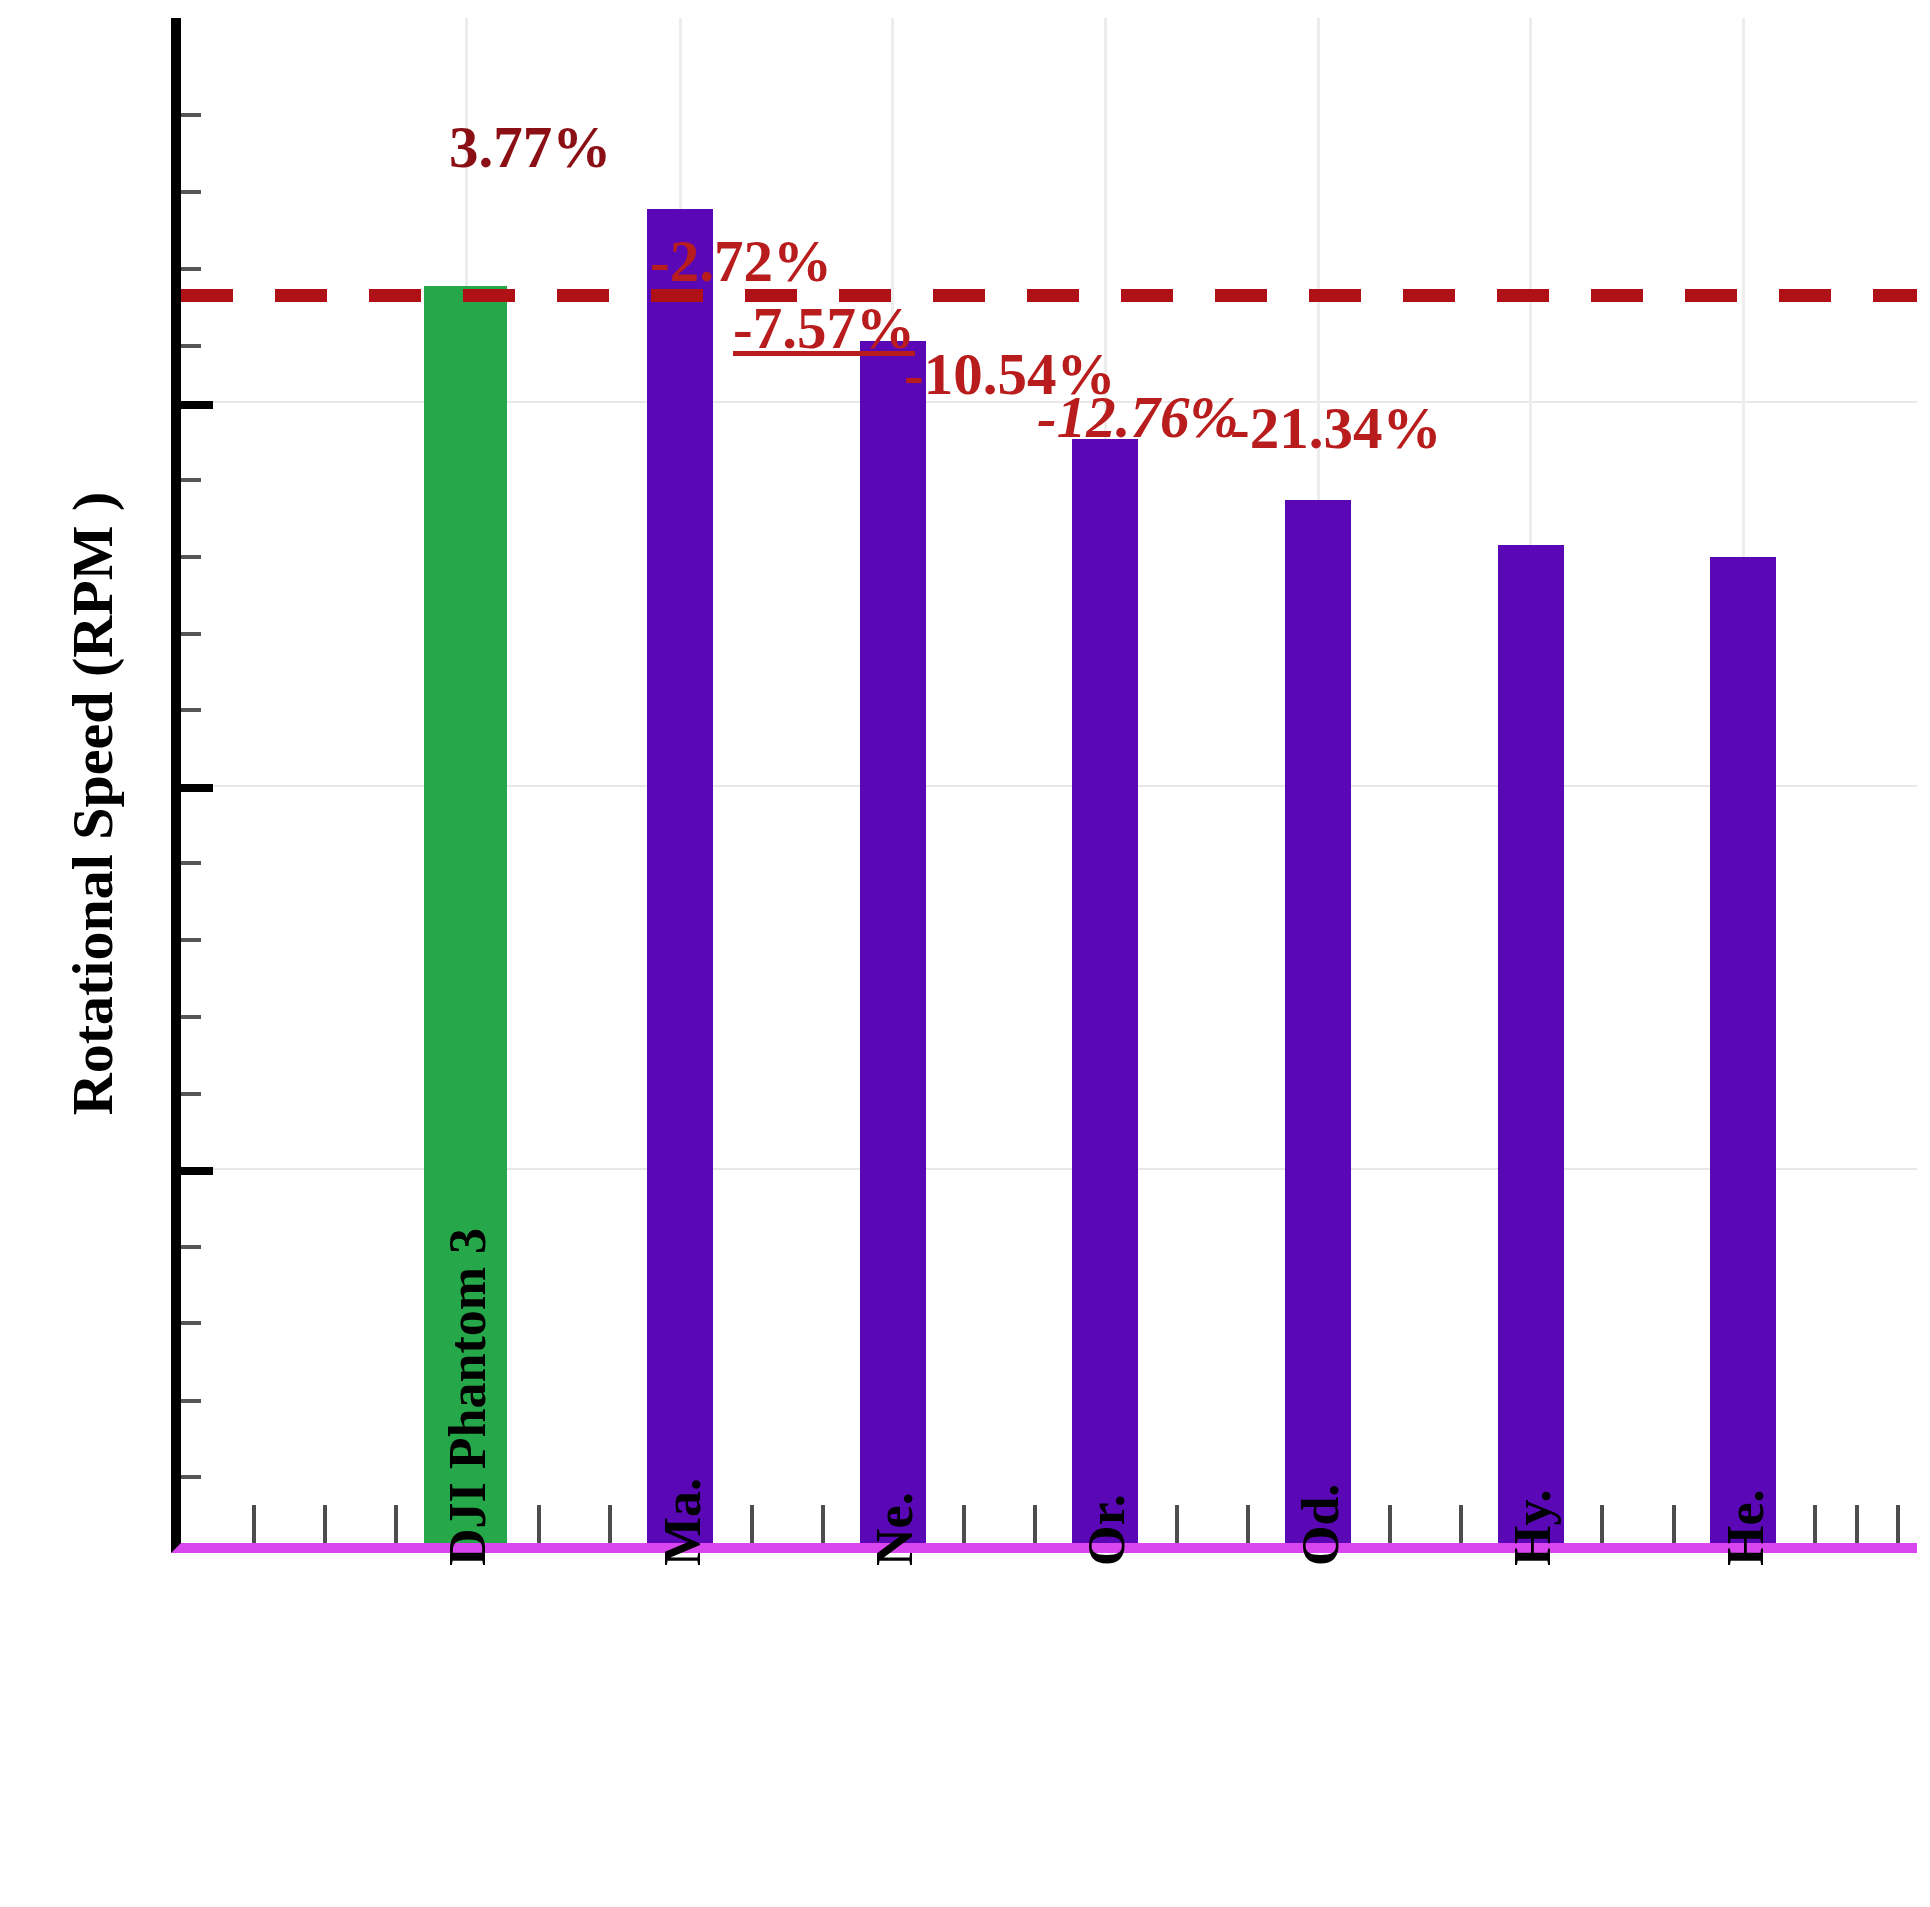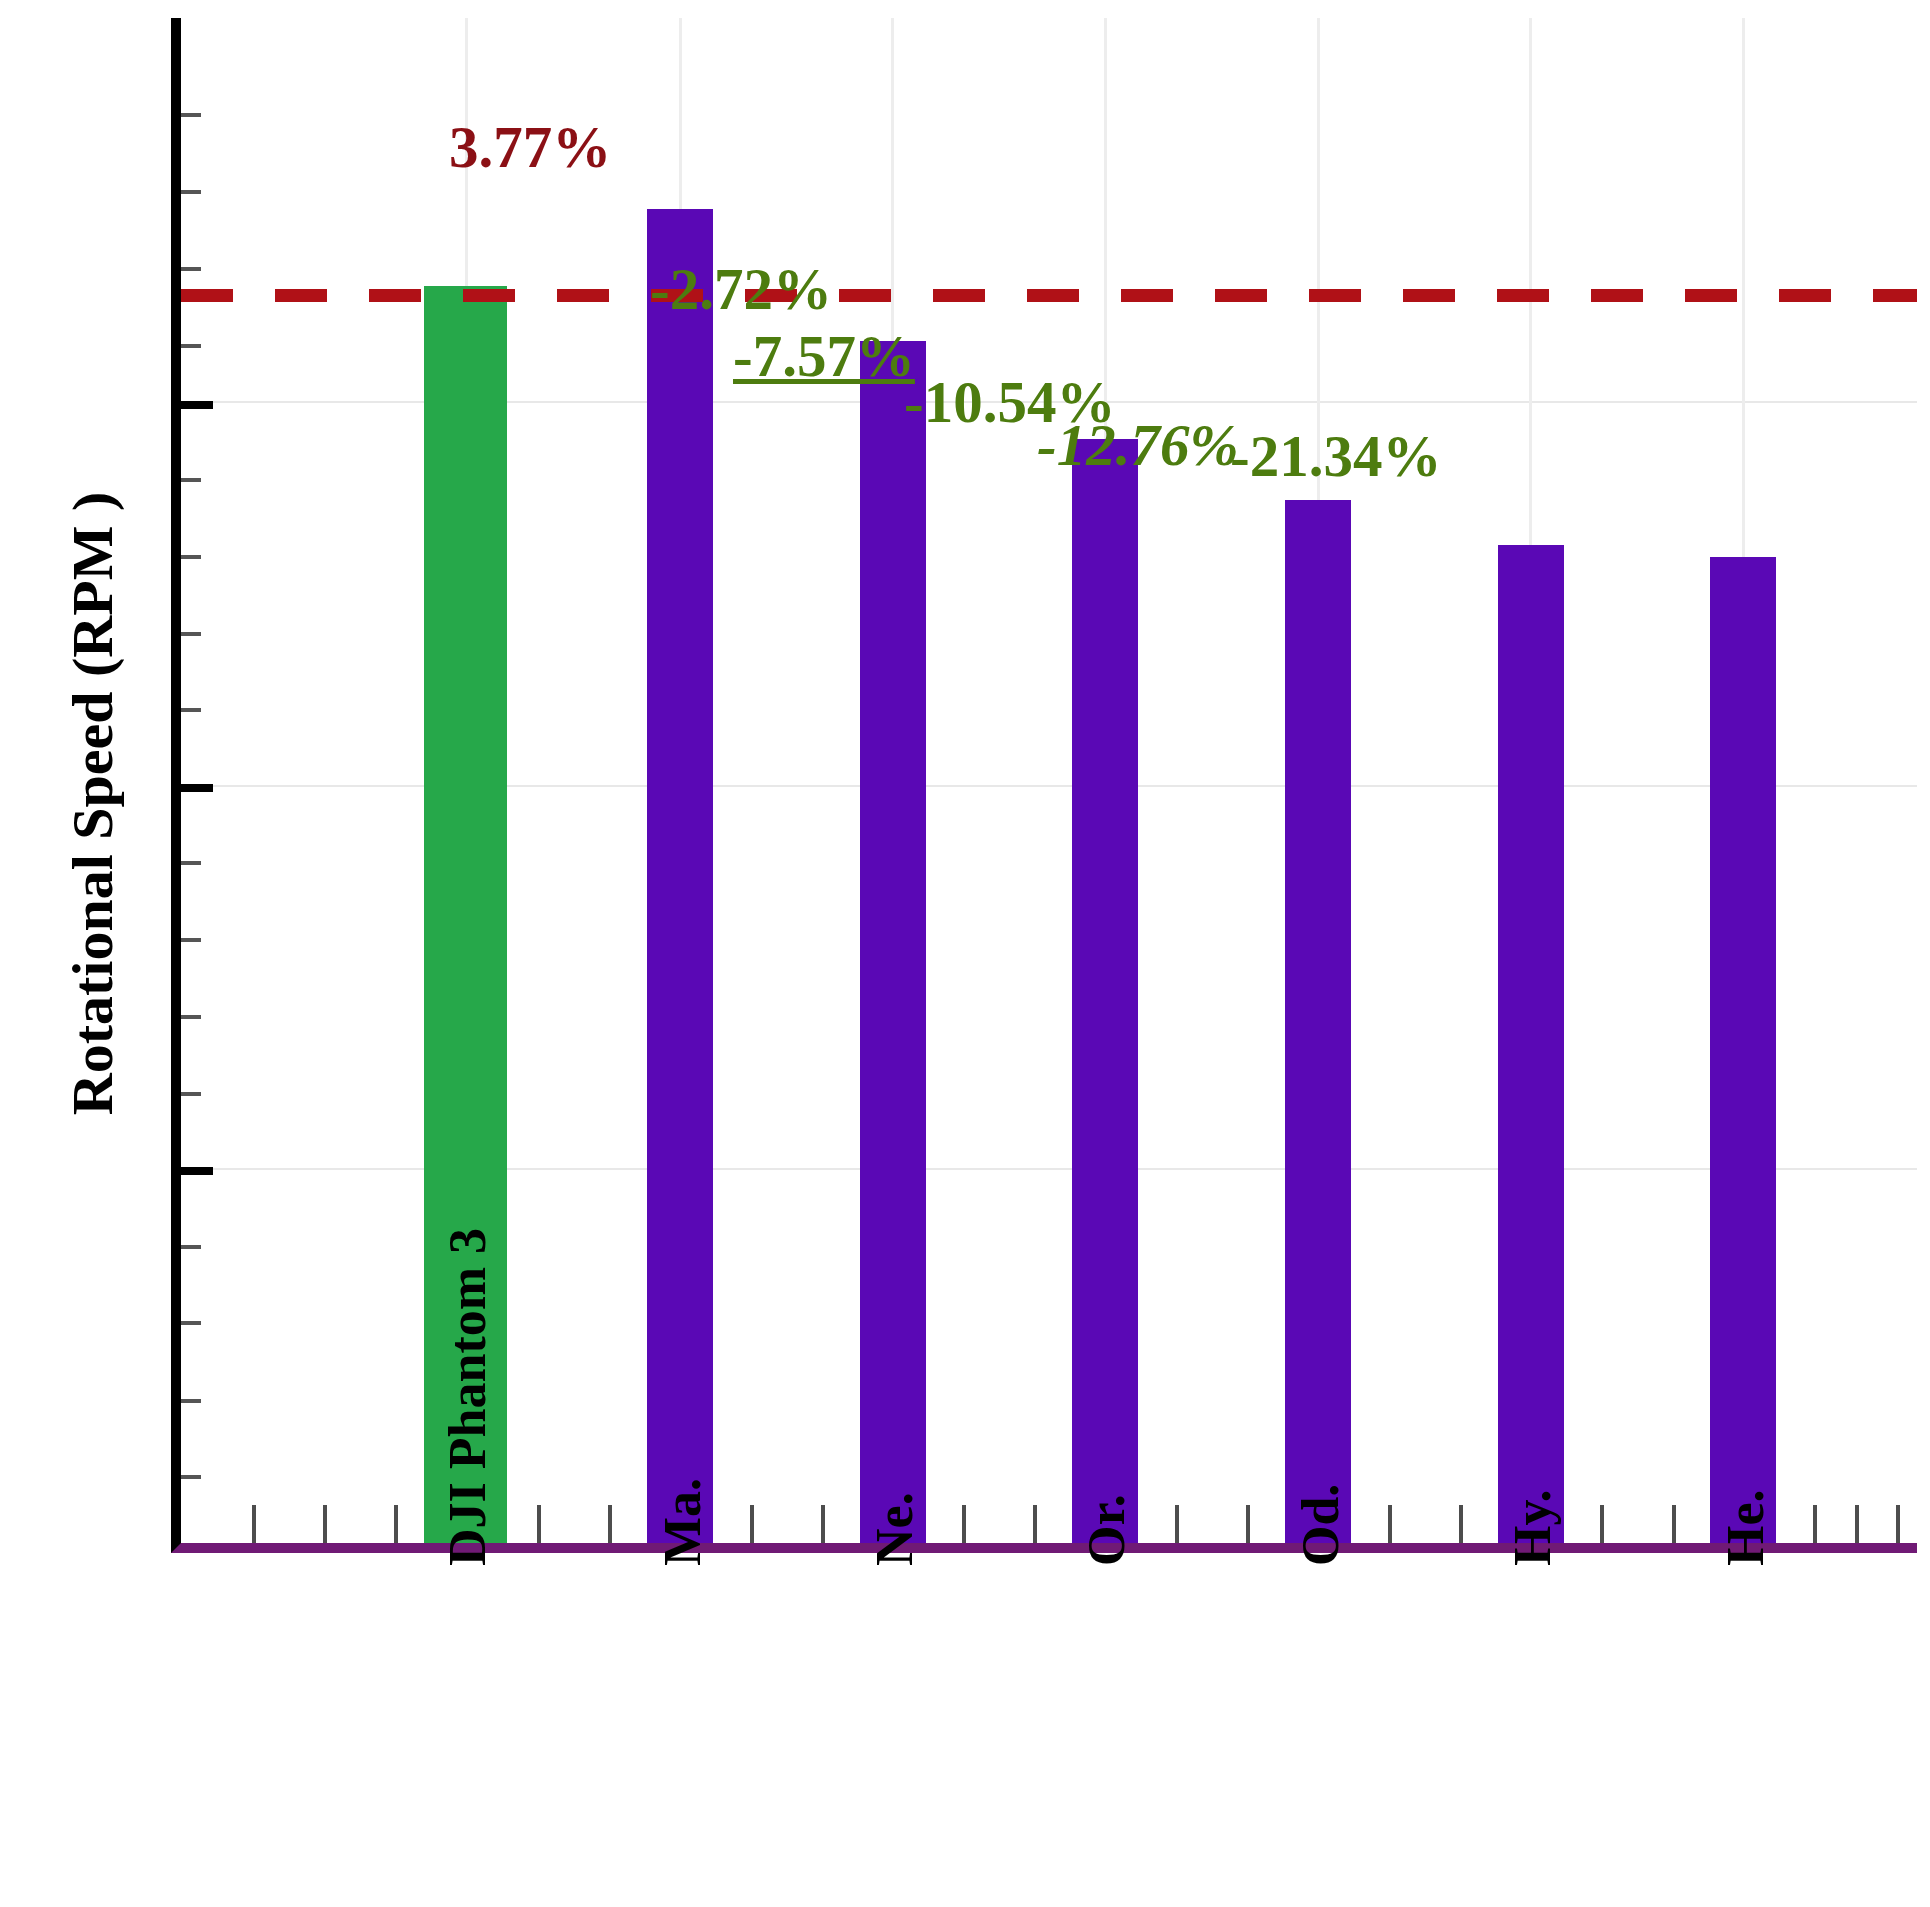--- a/index.html
+++ b/index.html
@@ -10,21 +10,21 @@
   #ylabel{
     position:absolute; left:-358px; top:770px; width:900px;
     transform:rotate(-90deg); transform-origin:center center;
     text-align:center; font-size:58px; font-weight:bold; color:#000;
     letter-spacing:0px; white-space:nowrap;
   }
 
   
   #plot{
     position:absolute; left:171px; top:18px; width:1746px; height:1535px;
-    border-left:10px solid #000; border-bottom:10px solid #701a75;
+    border-left:10px solid #000; border-bottom:10px solid #d946ef;
     box-sizing:border-box; background:#fff;
   }
   #plot-inner{position:absolute; left:0; top:0; right:0; bottom:0;}
 
   .gridline-h{position:absolute; left:0; right:0; height:1.8px; background:#e8e8e8;}
   .gridline-v{position:absolute; top:0; bottom:0; width:2.7px; background:#ededed;}
   
   .ytick-major{position:absolute; left:0; width:32px; height:8px; background:#000;}
   .ytick-minor{position:absolute; left:0; width:20px; height:3.6px; background:#555;}
 
@@ -43,21 +43,21 @@
     background:repeating-linear-gradient(to right,
        #b01117 0px, #b01117 52px, rgba(255,255,255,0) 52px, rgba(255,255,255,0) 94px);
   }
 
   
   .vlabel{
     position:absolute; font-size:59px; font-weight:bold; white-space:nowrap;
     font-family:"Liberation Serif", serif;
   }
   .vlabel.pos{color:#8b1015;}
-  .vlabel.neg{color:#4d7c0f;margin-top:28px;}
+  .vlabel.neg{color:#b91c1c;}
 
   
   .catlabel{
     position:absolute; font-size:52px; font-weight:bold; color:#000;
     white-space:nowrap; transform:rotate(-90deg); transform-origin:left top;
     font-family:"Liberation Serif", serif;
   }
 </style>
 </head>
 <body>

